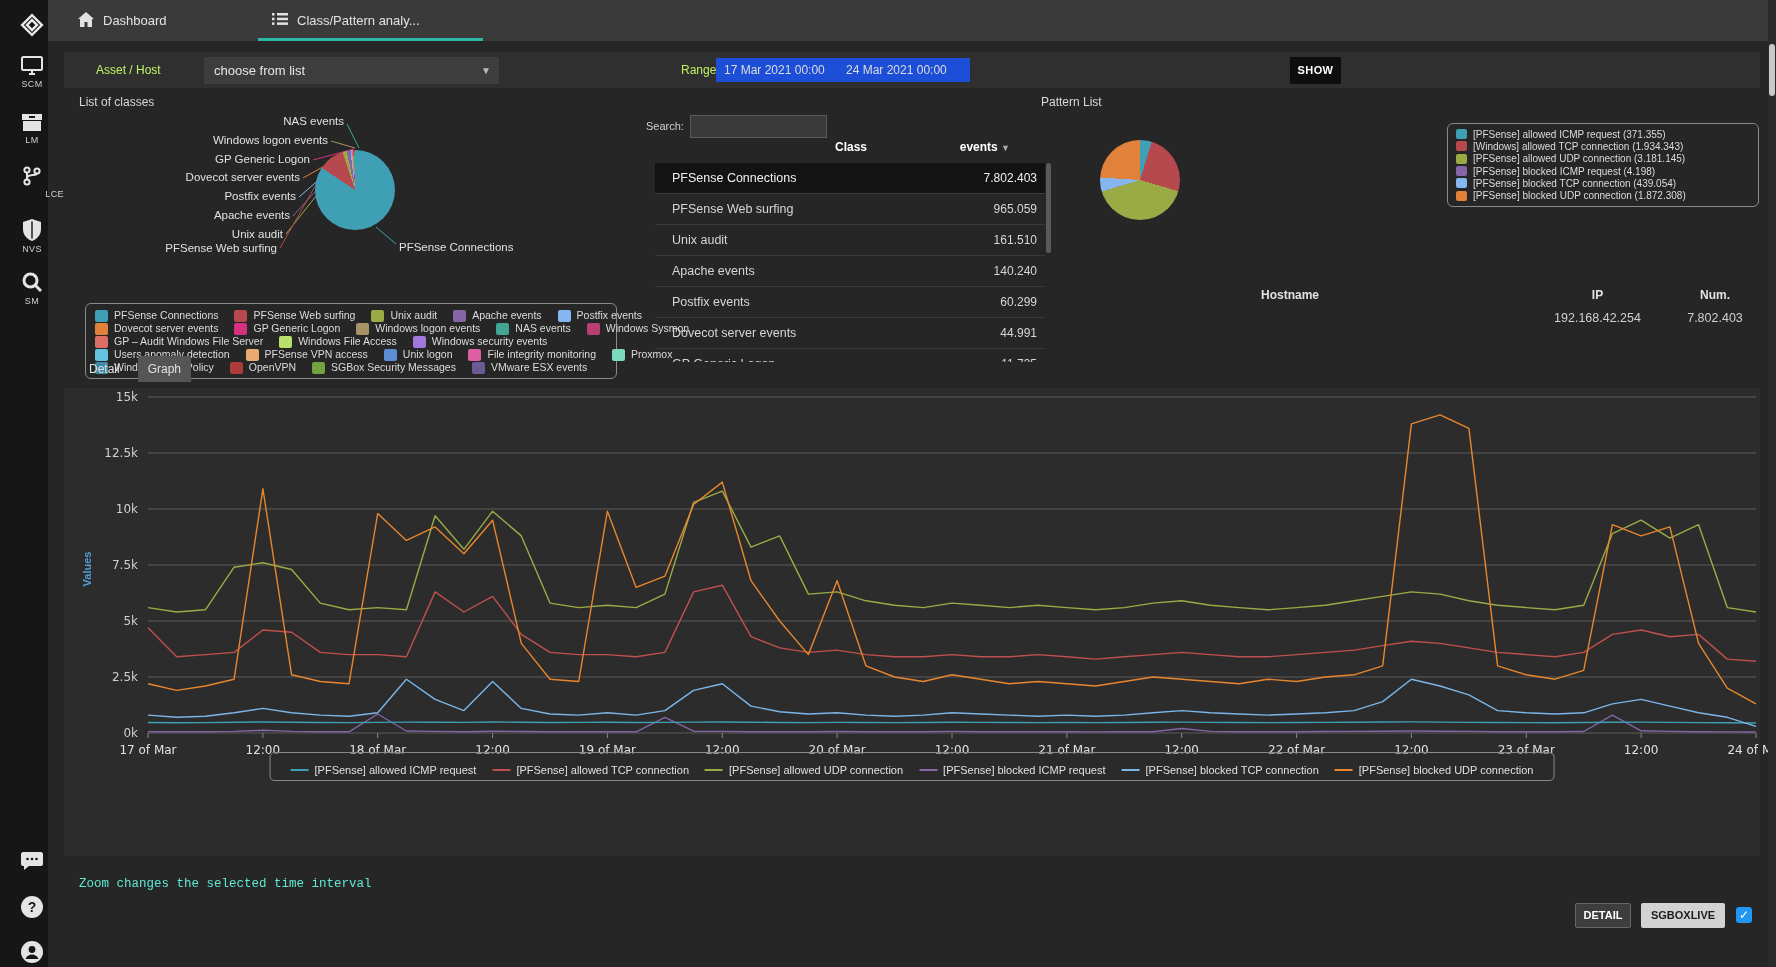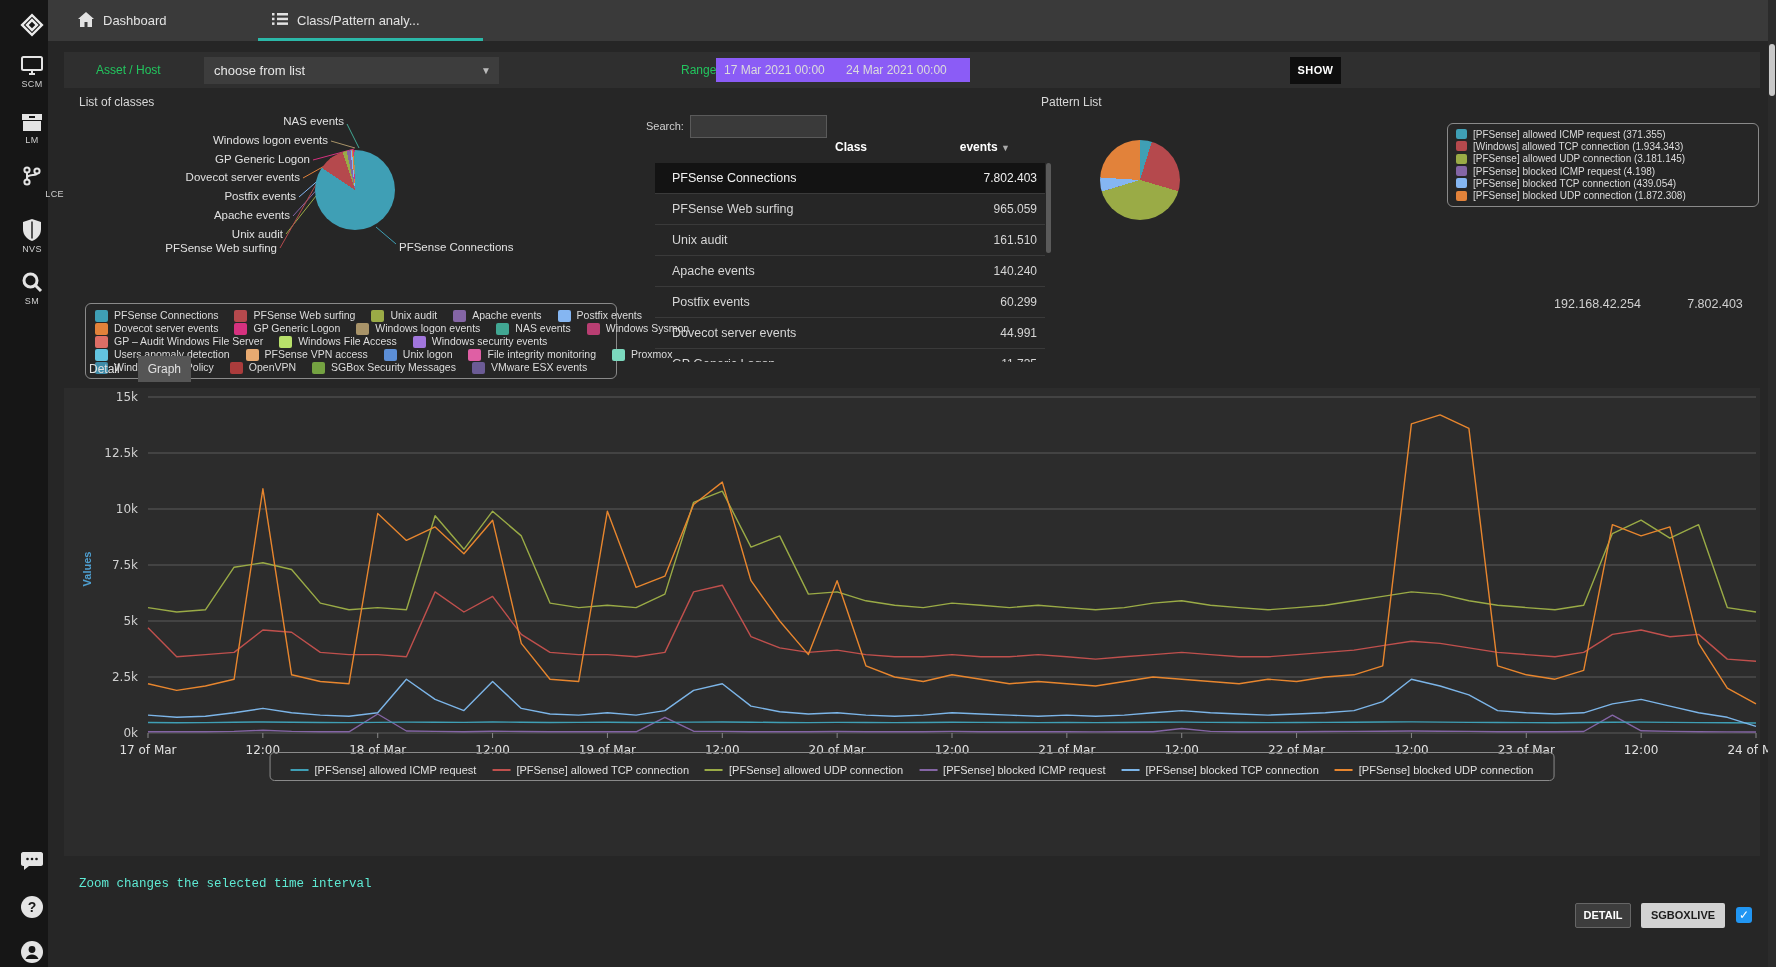--- a/index.html
+++ b/index.html
@@ -16,25 +16,25 @@
 
   
   .topbar { left:48px; top:0; width:1728px; height:41px; background:#3a3a3a; }
   .tab { position:absolute; top:0; height:41px; display:flex; align-items:center; gap:9px;
     color:#e2e2e2; font-size:13px; padding:0 14px; cursor:default; }
   .tab svg { flex:none; }
   .tab .underline { position:absolute; left:0; right:0; bottom:0; height:3px; }
 
   
   .filterbar { left:64px; top:52px; width:1696px; height:36px; background:#2f2f2f; }
-  .f-label { position:absolute; font-size:12px; color:#22c55e; top:11px; }
+  .f-label { position:absolute; font-size:12px; color:#bef264; top:11px; }
   .select { position:absolute; left:140px; top:5px; width:295px; height:27px; background:#3d3d3d;
     color:#e6e6e6; font-size:13px; line-height:27px; padding:0 10px; }
   .select .caret { position:absolute; right:8px; top:0; color:#bbb; font-size:10px; }
-  .dateinput { position:absolute; top:6px; width:132px; height:24px; background:#8b5cf6;
+  .dateinput { position:absolute; top:6px; width:132px; height:24px; background:#1d4ed8;
     color:#dcdcdc; font-size:12px; line-height:24px; padding:0 8px; }
   .show-btn { position:absolute; left:1226px; top:5px; width:51px; height:27px; background:#0e0e0e;
     color:#fff; font-size:11px; font-weight:bold; text-align:center; line-height:27px; letter-spacing:.4px; }
 
   .panel-title { position:absolute; font-size:12px; color:#d8d8d8; }
 
   
   .pie-zone { left:79px; top:110px; width:540px; height:250px; }
   .pie { position:absolute; border-radius:50%; }
   .callout { position:absolute; font-size:11.5px; color:#e0e0e0; white-space:nowrap; }
@@ -395,20 +395,25 @@
       <span class="sw" style="background: rgb(133, 182, 242);"></span>
       <span>[PFSense] blocked TCP connection (439.054)</span>
     </div>
     <div class="pat-item">
       <span class="sw" style="background: rgb(226, 130, 58);"></span>
       <span>[PFSense] blocked UDP connection (1.872.308)</span>
     </div>
   </div>
 
 <div class="abs host-table">
+  <div class="host-head">
+    <span class="hc-host">Hostname</span>
+    <span class="hc-ip">IP</span>
+    <span class="hc-num">Num.</span>
+  </div>
   <div class="host-vals">
     <span class="hc-host"></span>
     <span class="hc-ip">192.168.42.254</span>
     <span class="hc-num">7.802.403</span>
   </div>
 </div>
 
 <div class="abs dg-tabs">
   <span class="dg">Detail</span>
   <span class="dg active">Graph</span>

